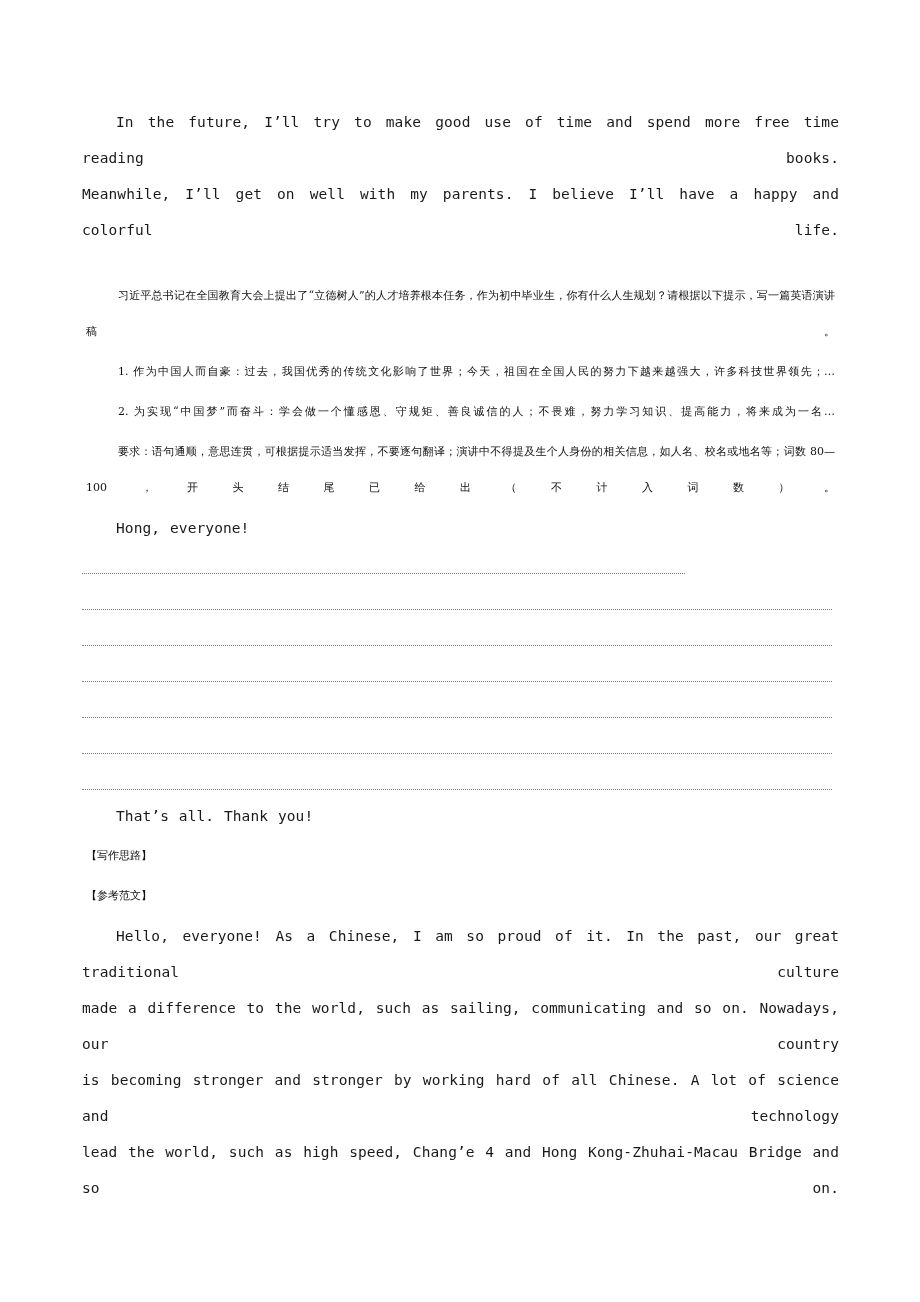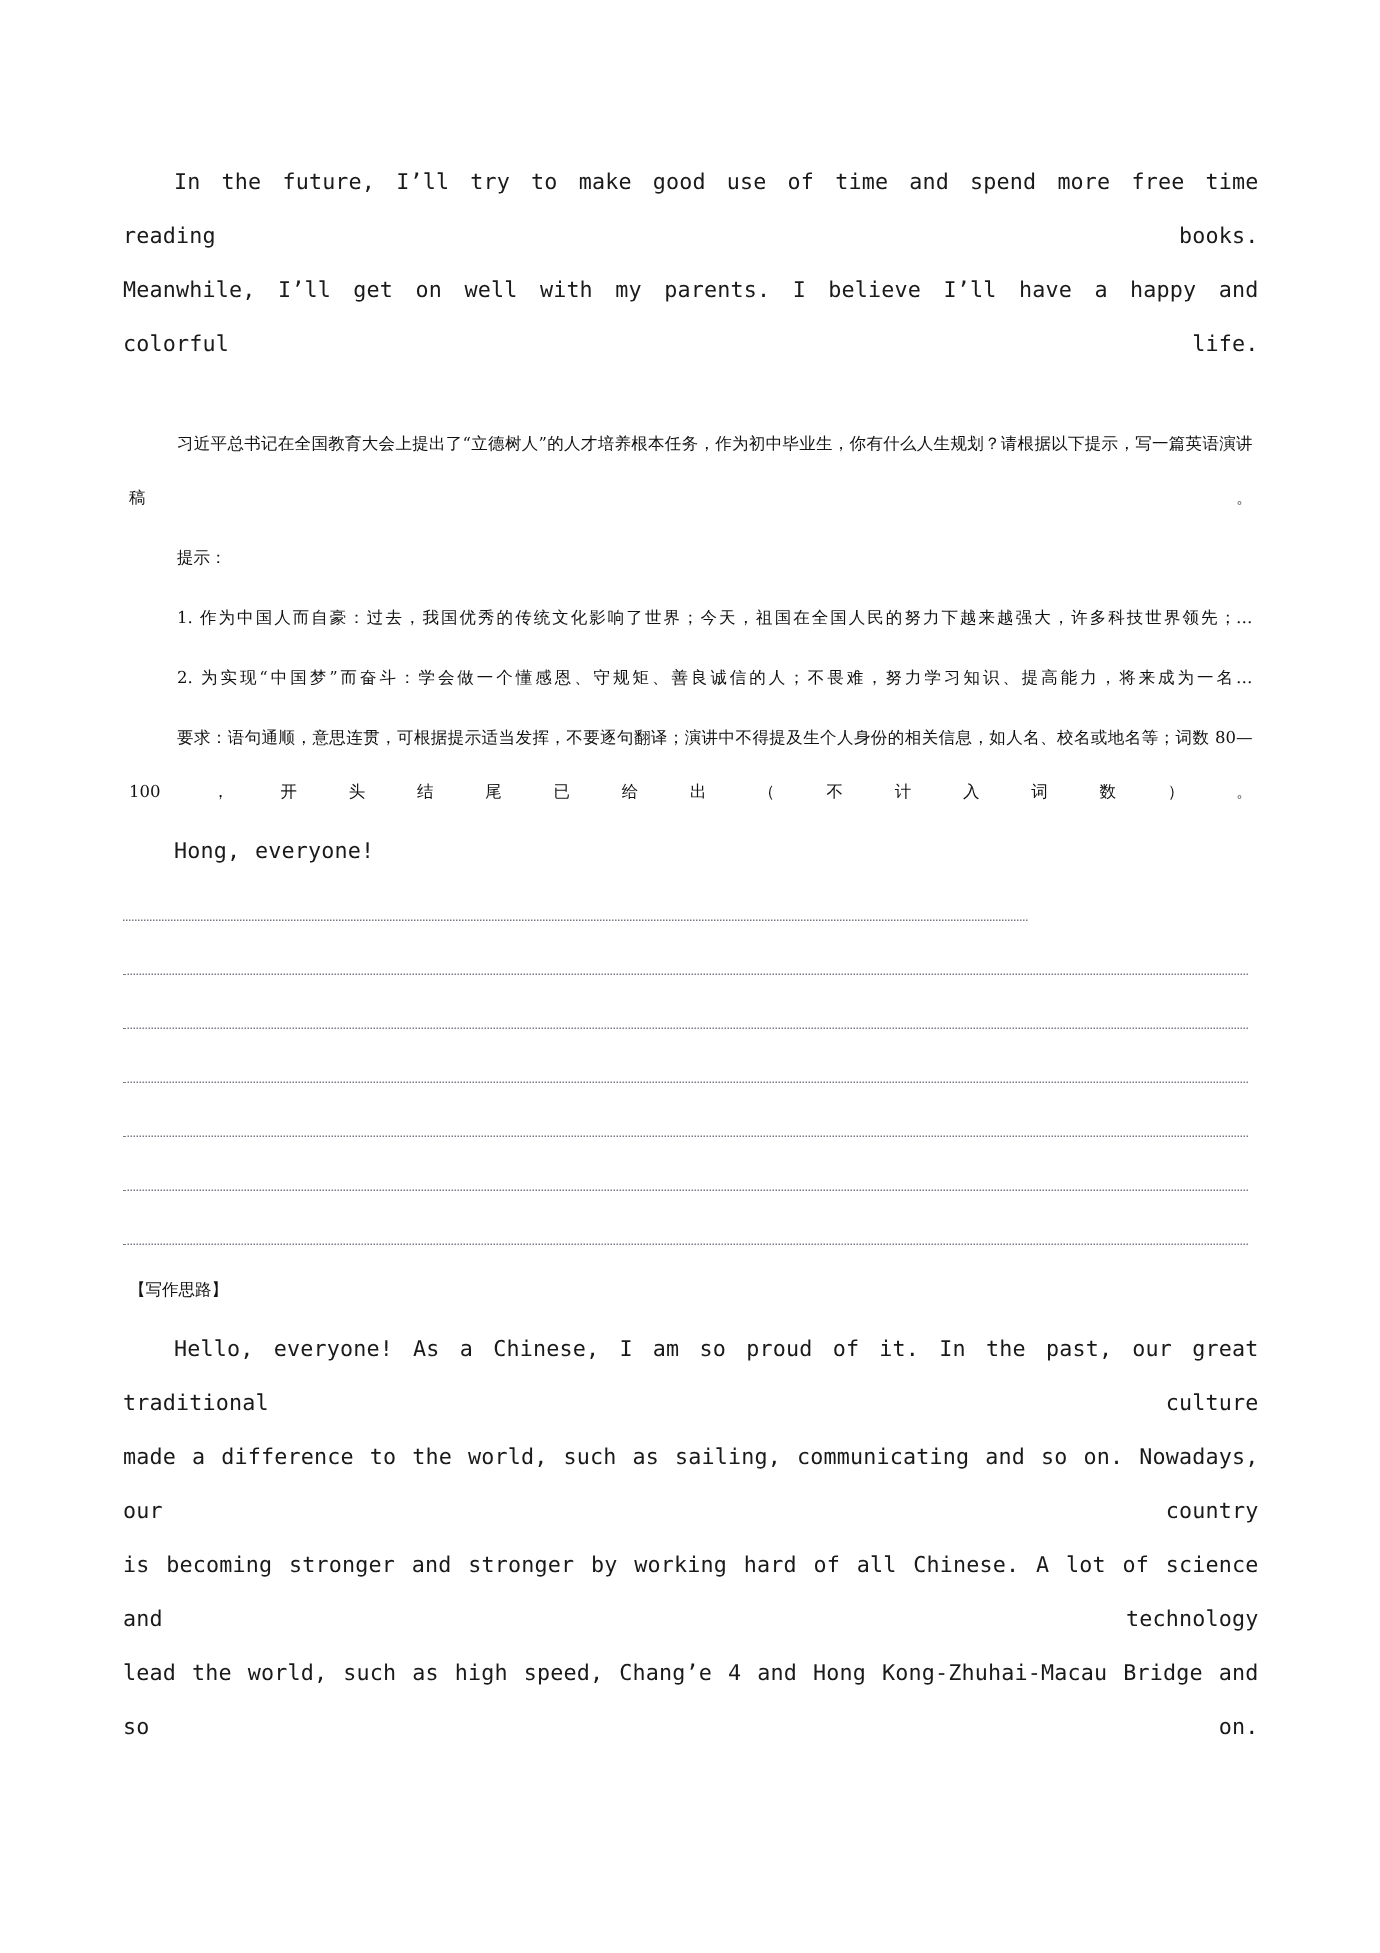--- a/index.html
+++ b/index.html
@@ -83,21 +83,20 @@
 
     <div>
       <p class="en indent just">In the future, I’ll try to make good use of time and spend more free time reading books.</p>
       <p class="en just">Meanwhile, I’ll get on well with my parents. I believe I’ll have a happy and colorful life.</p>
     </div>
 
     <div class="gap-md"></div>
 
     <div>
       <p class="cn indent just">习近平总书记在全国教育大会上提出了“立德树人”的人才培养根本任务，作为初中毕业生，你有什么人生规划？请根据以下提示，写一篇英语演讲稿。</p>
-      <p class="cn indent">提示：</p>
       <p class="cn indent just">1. 作为中国人而自豪：过去，我国优秀的传统文化影响了世界；今天，祖国在全国人民的努力下越来越强大，许多科技世界领先；…</p>
       <p class="cn indent just">2. 为实现“中国梦”而奋斗：学会做一个懂感恩、守规矩、善良诚信的人；不畏难，努力学习知识、提高能力，将来成为一名…</p>
       <p class="cn indent just">要求：语句通顺，意思连贯，可根据提示适当发挥，不要逐句翻译；演讲中不得提及生个人身份的相关信息，如人名、校名或地名等；词数 80—100，开头结尾已给出（不计入词数）。</p>
       <p class="en indent">Hong, everyone!</p>
     </div>
 
     <div class="blank-lines">
       <div class="blank-line short">
           <span class="rule"></span>
         </div>
@@ -114,26 +113,28 @@
           <span class="rule"></span>
         </div>
       <div class="blank-line full">
           <span class="rule"></span>
         </div>
       <div class="blank-line full">
           <span class="rule"></span>
         </div>
     </div>
 
+    <p class="en indent">That’s all. Thank you!</p>
 
     <div>
       <p class="cn bold">【写作思路】</p>
     </div>
 
     <div>
+      <p class="cn bold">【参考范文】</p>
       <p class="en indent just">Hello, everyone! As a Chinese, I am so proud of it. In the past, our great traditional culture</p>
       <p class="en just">made a difference to the world, such as sailing, communicating and so on. Nowadays, our country</p>
       <p class="en just">is becoming stronger and stronger by working hard of all Chinese. A lot of science and technology</p>
       <p class="en just">lead the world, such as high speed, Chang’e 4 and Hong Kong-Zhuhai-Macau Bridge and so on.</p>
 
     </div>
 
   </div>
 </div>
 

